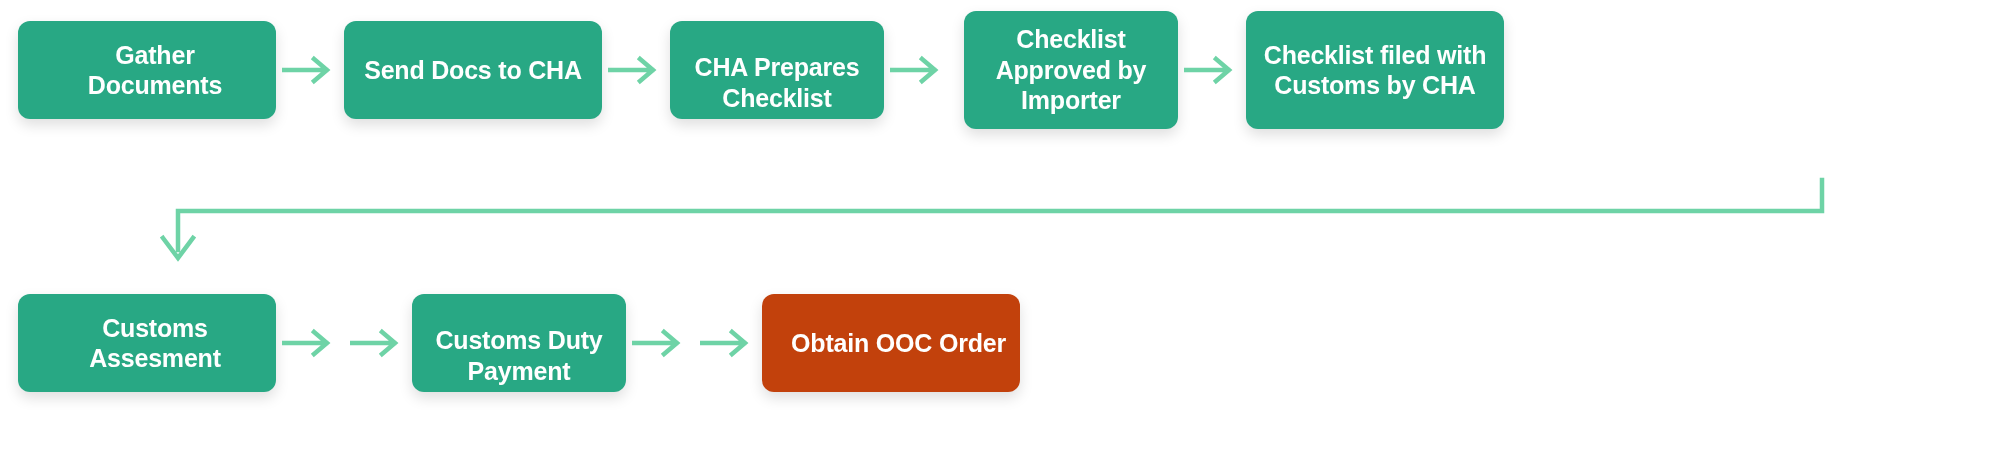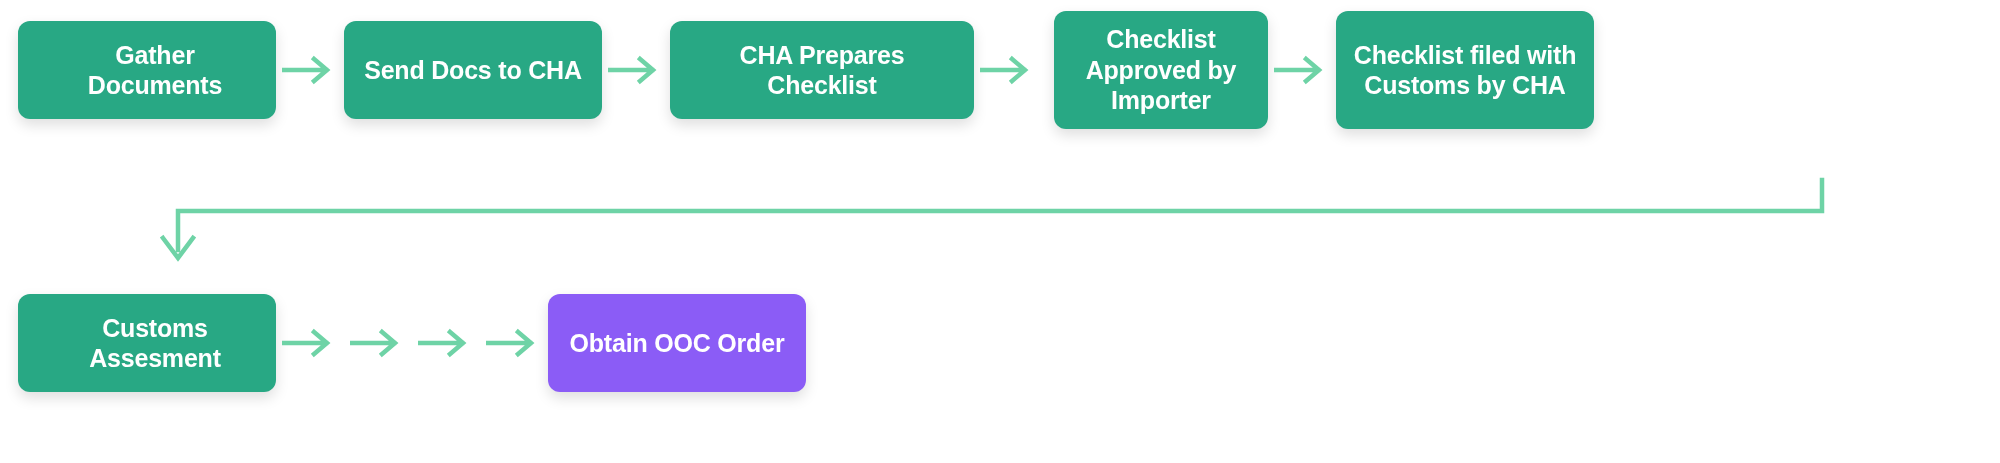--- a/index.html
+++ b/index.html
@@ -46,28 +46,28 @@
     font-weight: bold;
     font-size: 25px;
     line-height: 1.22;
     letter-spacing: -0.2px;
     padding: 6px 14px;
     box-shadow: 0 6px 14px rgba(0,0,0,0.13);
     flex: 0 0 auto;
   }
   .node.one-line  { height: 98px;  }
   .node.two-line  { height: 118px; }
-  .node.dark      { background: #8b5cf6; }
+  .node.dark      { background: #c2410c; justify-content: flex-end; }
 
   .node .node-label { white-space: pre-line; display: block; }
 
   
   .n0 { width: 258px; margin-left: 18px; padding-left: 30px; }
   .n1 { width: 258px; }
-  .n2 { width: 304px; }
+  .n2 { width: 214px; align-items: flex-end; }
   .n3 { width: 214px; margin-left: 12px; }
   .n4 { width: 258px; }
 
   
   .arrow-h {
     flex: 0 0 auto;
     width: 68px;
     height: 40px;
     display: flex;
     align-items: center;
@@ -157,20 +157,23 @@
       </svg>
     </div>
 
 
     <div class="arrow-h">
       <svg width="56" height="30" viewBox="0 0 56 30" aria-hidden="true">
         <path d="M2 15 H44 M32 4 L45 15 L32 26" fill="none" stroke="#6ed3a6" stroke-width="4.5" stroke-linecap="square" stroke-linejoin="miter"></path>
       </svg>
     </div>
 
+    <div class="node one-line n2">
+      <span class="node-label">Customs Duty Payment</span>
+    </div>
 
     <div class="arrow-h">
       <svg width="56" height="30" viewBox="0 0 56 30" aria-hidden="true">
         <path d="M2 15 H44 M32 4 L45 15 L32 26" fill="none" stroke="#6ed3a6" stroke-width="4.5" stroke-linecap="square" stroke-linejoin="miter"></path>
       </svg>
     </div>
 
 
     <div class="arrow-h">
       <svg width="56" height="30" viewBox="0 0 56 30" aria-hidden="true">

